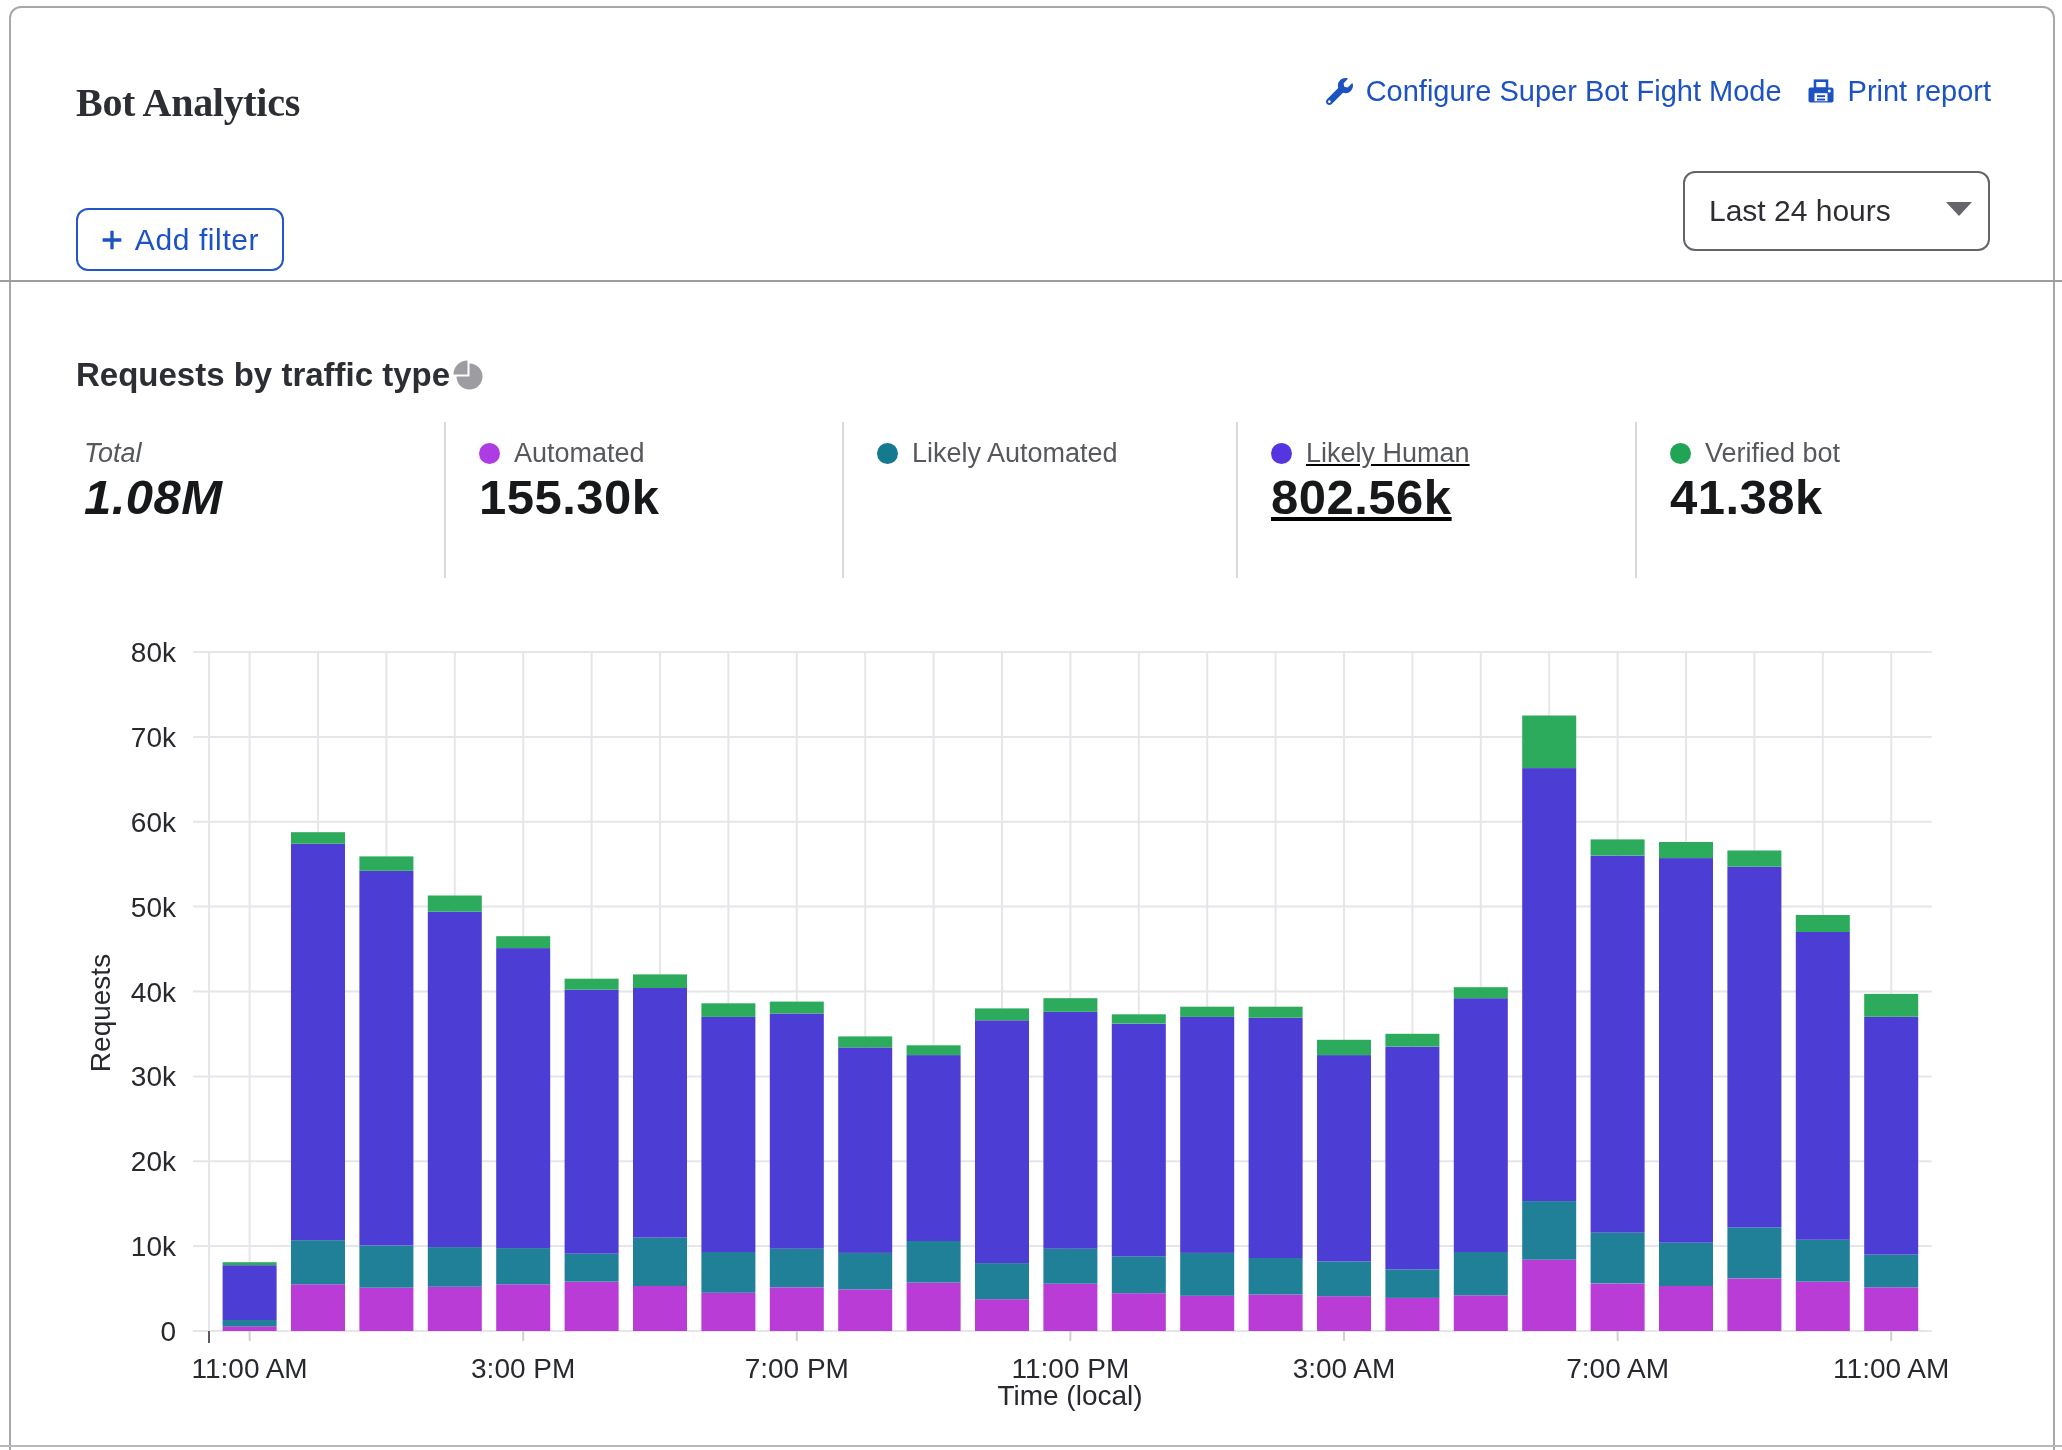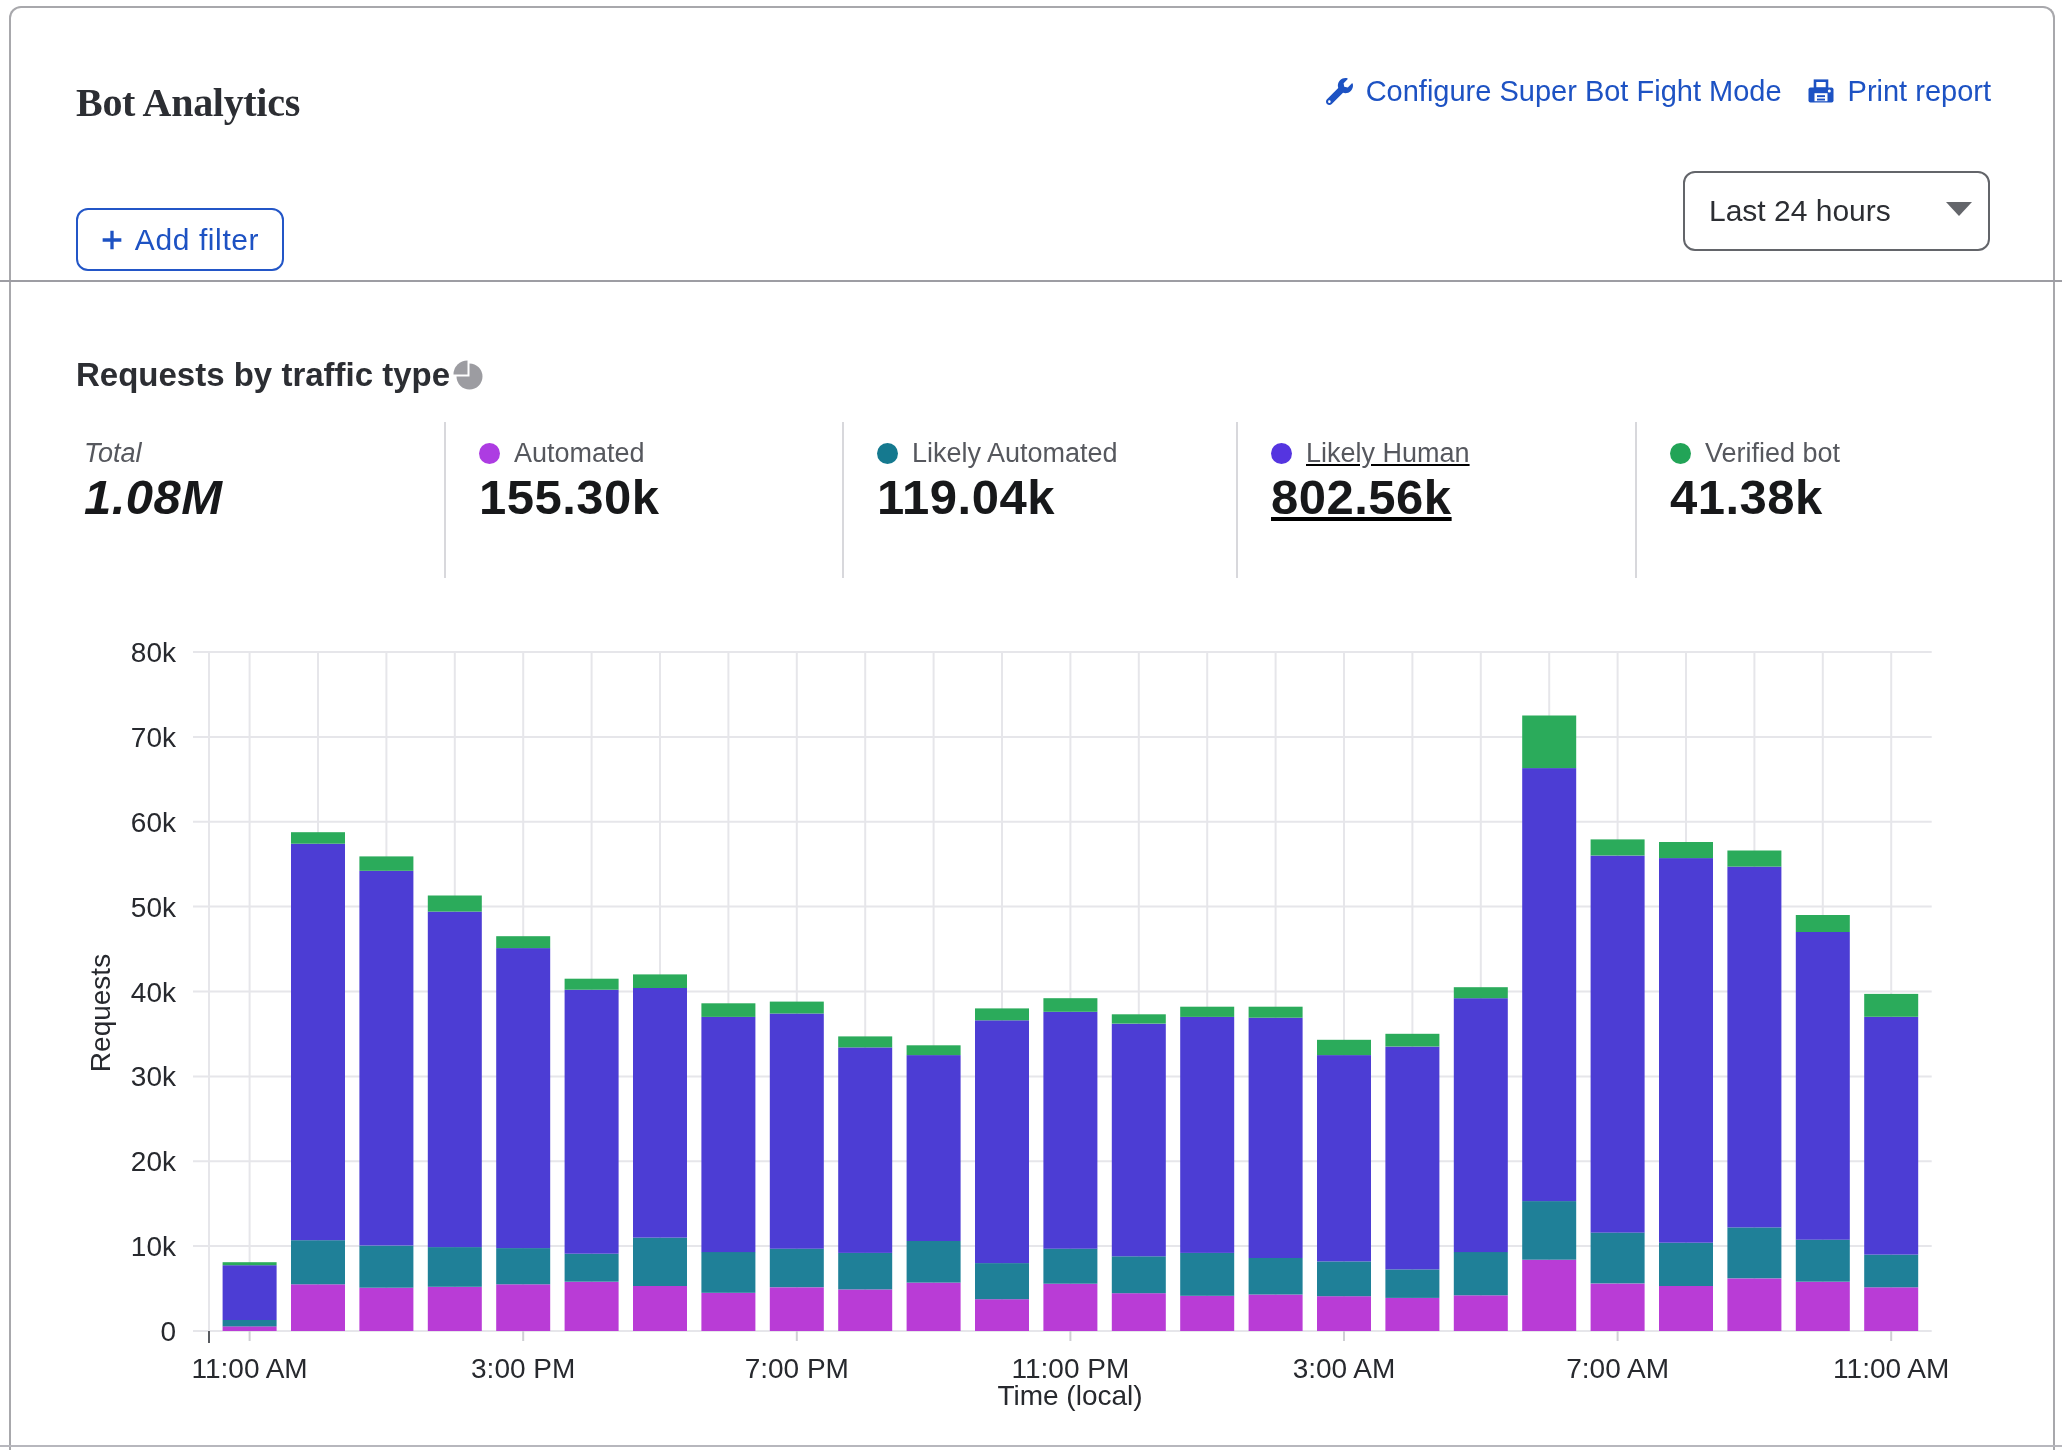--- a/index.html
+++ b/index.html
@@ -73,21 +73,20 @@
 <div class="stat abs" style="left:84px; top:438px;font-style:italic;">
   <div class="lab">Total</div>
   <div class="val">1.08M</div>
 </div>
 <div class="stat abs" style="left:479px; top:438px;">
   <div class="lab"><span class="dot" style="background:#ad3ce2"></span>Automated</div>
   <div class="val">155.30k</div>
 </div>
 <div class="stat abs" style="left:877px; top:438px;">
   <div class="lab"><span class="dot" style="background:#15798f"></span>Likely Automated</div>
-  <div class="val">119.04k</div>
 </div>
 <div class="stat abs" style="left:1271px; top:438px;text-decoration:underline;">
   <div class="lab"><span class="dot" style="background:#5535e0"></span>Likely Human</div>
   <div class="val">802.56k</div>
 </div>
 <div class="stat abs" style="left:1670px; top:438px;">
   <div class="lab"><span class="dot" style="background:#22a457"></span>Verified bot</div>
   <div class="val">41.38k</div>
 </div>
 

